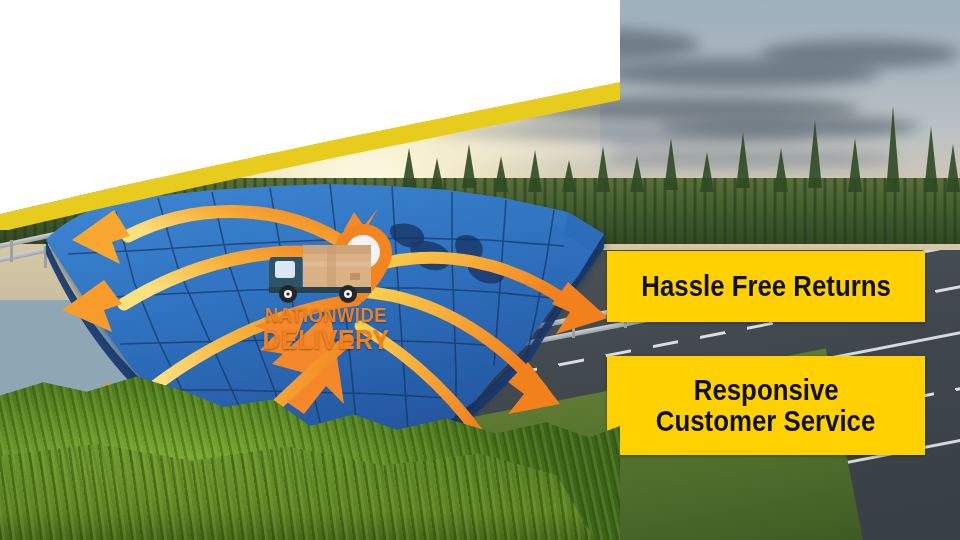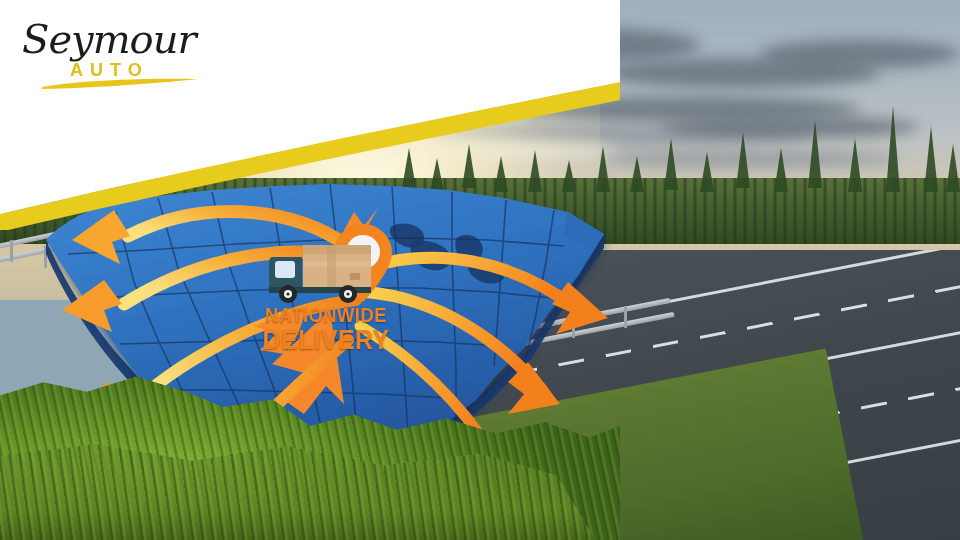--- a/index.html
+++ b/index.html
@@ -416,27 +416,27 @@
   </div>
 
   <div class="header-white">
     <svg width="620" height="230" viewBox="0 0 620 230">
       <path d="M0 0 L620 0 L620 82 C430 120 200 166 0 214 Z" fill="#ffffff"></path>
       <path d="M0 214 C200 166 430 120 620 82 L620 100 C430 138 200 184 0 232 Z" fill="#e8cc1d"></path>
       <path d="M0 206 C200 158 430 112 620 74 L620 82 C430 120 200 166 0 214 Z" fill="#ffffff" opacity="0.9"></path>
     </svg>
   </div>
 
-  <div class="logo">
-    <span class="logo-script">Seymour</span>
-    <span class="logo-auto">AUTO</span>
-    <svg class="logo-swoosh" viewBox="0 0 160 12">
-      <path d="M2 9 C40 2 110 0 158 1 C112 6 50 10 2 11 Z" fill="#e8c518"></path>
-    </svg>
-  </div>
-
-
-
+
+
+  <div class="banner" id="banner-2">
+    <span class="line">Hassle Free Returns</span>
+  </div>
+
+  <div class="banner" id="banner-3">
+    <span class="line">Responsive</span>
+    <span class="line">Customer Service</span>
+  </div>
 
   <div class="grass"></div>
   <div class="grass2"></div>
 
 </div>
 
 </body></html>

